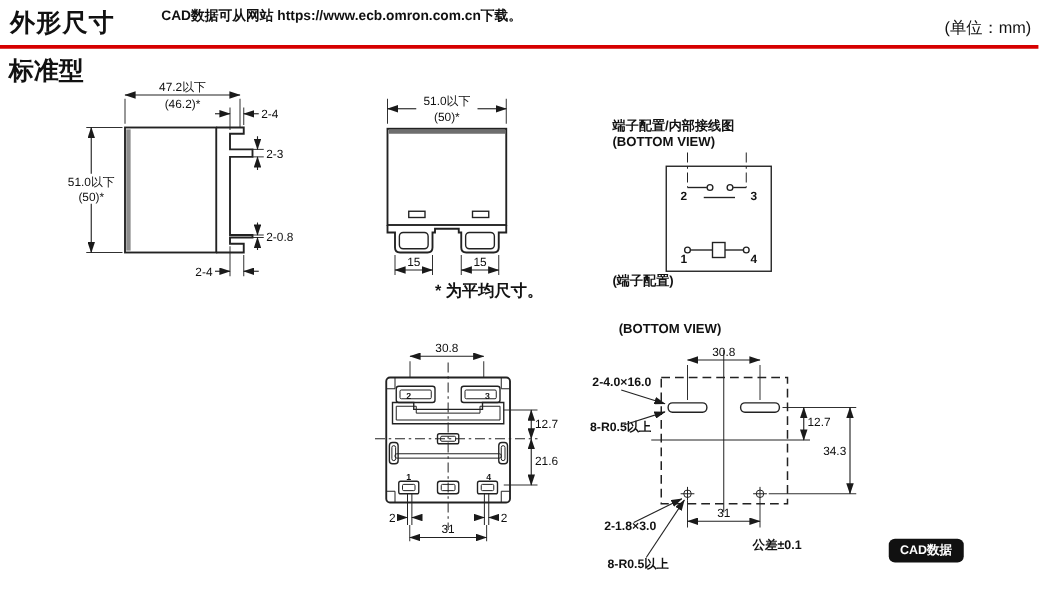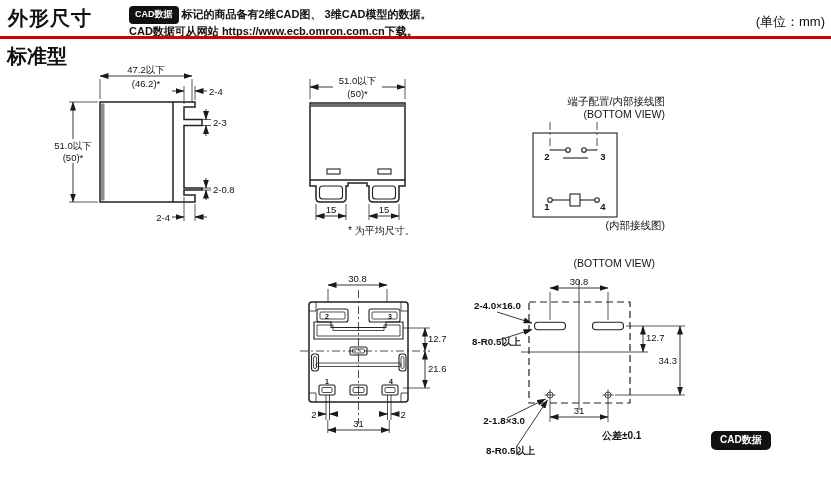--- a/index.html
+++ b/index.html
@@ -6,22 +6,22 @@
   .page{position:relative;width:831px;height:485px;background:#fff;overflow:hidden;
         font-family:"Liberation Sans","DejaVu Sans",sans-serif;color:#111;}
   .abs{position:absolute;}
   .page-title{left:8px;top:5px;font-size:20px;font-weight:bold;letter-spacing:1px;}
   .cad-note{left:129px;top:6px;width:470px;font-size:11px;font-weight:bold;line-height:14.5px;}
   .badge{display:inline-block;background:#111;color:#fff;border-radius:4px;
          font-size:9px;font-weight:bold;padding:1px 6px 2px;vertical-align:1px;}
   .unit{right:6px;top:13px;font-size:13px;font-weight:normal;}
   .rule{left:0;top:36px;width:831px;height:3px;background:#d60000;}
   .section-title{left:7px;top:43px;font-size:20px;font-weight:bold;}
-  .fig-title{font-size:10.5px;font-weight:normal;text-align:right;line-height:12.5px;}
-  .note{font-size:10px;font-weight:normal;}
+  .fig-title{font-size:10.5px;font-weight:bold;text-align:left;line-height:12.5px;}
+  .note{font-size:13px;font-weight:bold;}
   .badge-big{background:#111;color:#fff;border-radius:5px;font-size:10px;font-weight:bold;
              padding:2px 9px 3px;}
   svg{overflow:visible;}
   svg text{font-family:"Liberation Sans","DejaVu Sans",sans-serif;fill:#111;}
   text.d{font-size:9.5px;}
   text.t{font-size:7px;font-weight:bold;}
   text.lbl{font-size:9.8px;font-weight:bold;}
   text.tol{font-size:10px;font-weight:bold;}
   .body{stroke:#222;stroke-width:1.5;fill:none;}
   .bodyf{stroke:#222;stroke-width:1.5;fill:#fff;}
@@ -33,22 +33,20 @@
   .dash{stroke-dasharray:7 4;stroke-width:1.2;}
 </style>
 </head>
 <body>
 
 <div class="page">
 
   <div class="abs page-title">外形尺寸</div>
 
   <div class="abs cad-note">
-    <div><span class="badge">CAD数据</span>
-      <span>标记的商品备有2维CAD图、 3维CAD模型的数据。</span></div>
     <div>CAD数据可从网站 https://www.ecb.omron.com.cn下载。</div>
   </div>
 
   <div class="abs unit">(单位：mm)</div>
   <div class="abs rule"></div>
   <div class="abs section-title">标准型</div>
 
   <svg class="abs" style="left:45px;top:62px" width="200" height="170" viewBox="0 0 200 170">
     <defs>
       <marker id="a1" markerUnits="userSpaceOnUse" markerWidth="9" markerHeight="6" refX="8.5" refY="3" orient="auto-start-reverse">
@@ -159,21 +157,21 @@
       <circle class="thin" cx="112" cy="80" r="2.3" fill="#fff"></circle>
     </g>
     <g font-weight="bold">
       <text class="d" x="62" y="40" text-anchor="middle">2</text>
       <text class="d" x="118" y="40" text-anchor="middle">3</text>
       <text class="d" x="62" y="90" text-anchor="middle">1</text>
       <text class="d" x="118" y="90" text-anchor="middle">4</text>
     </g>
   </svg>
 
-  <div class="abs fig-title" style="left:490px;top:219px;width:175px">(内部接线图)</div>
+  <div class="abs fig-title" style="left:490px;top:219px;width:175px">(端子配置)</div>
 
   <svg class="abs" style="left:280px;top:272px" width="195" height="165" viewBox="0 0 195 165">
     <defs>
       <marker id="a3" markerUnits="userSpaceOnUse" markerWidth="9" markerHeight="6" refX="8.5" refY="3" orient="auto-start-reverse">
         <path d="M0,0 L9,3 L0,6 Z" fill="#1a1a1a"></path>
       </marker>
     </defs>
     <g>
       <line class="ext" x1="48" y1="17" x2="48" y2="45"></line>
       <line class="ext" x1="107" y1="17" x2="107" y2="45"></line>

